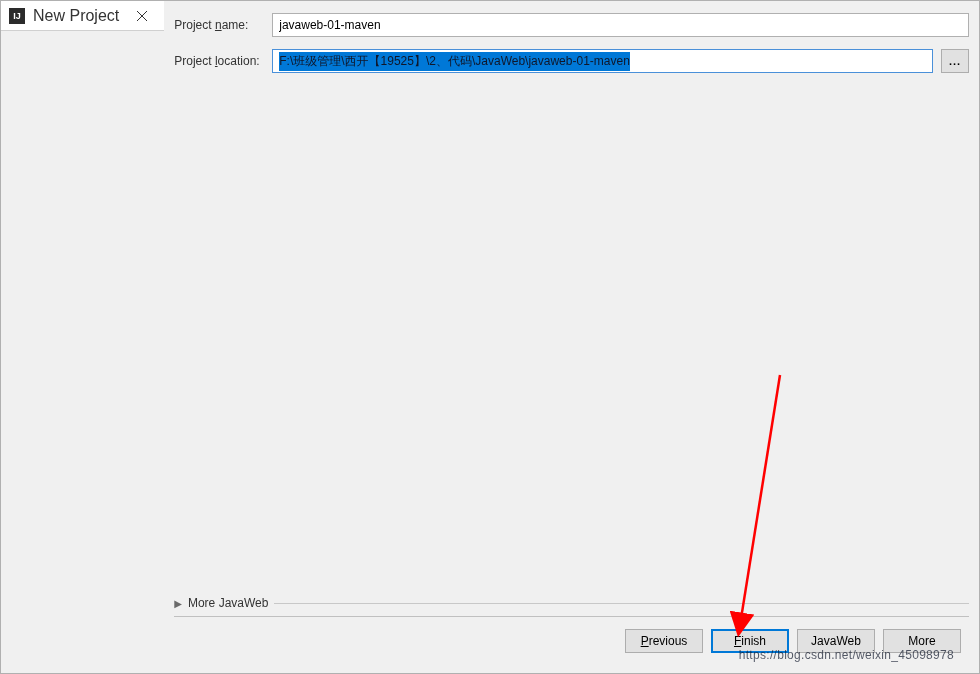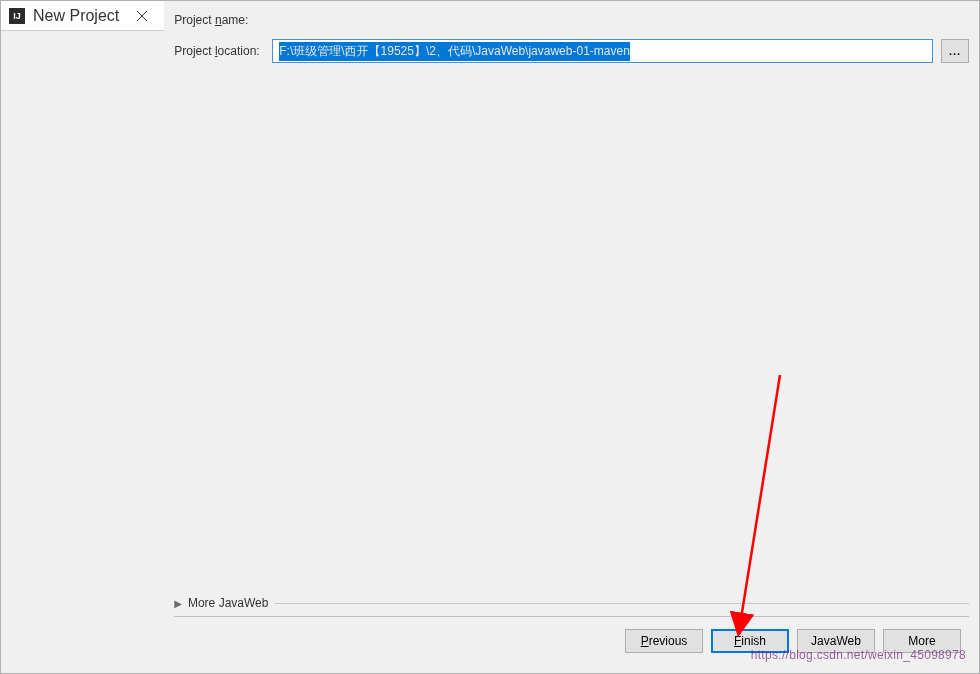--- a/index.html
+++ b/index.html
@@ -85,21 +85,21 @@
       font-size: 12px;
       background: #fff;
       outline: none;
     }
     .text-input.selected {
       background: #fff;
       border: 1px solid #4a90d9;
     }
     .text-input.selected .sel-text {
       background: #0078d7;
-      color: #e5e5e5;
+      color: #0f172a;
       padding: 1px 0;
       display: inline-block;
     }
     .location-row .text-input {
       margin-right: 8px;
       display: flex;
       align-items: center;
     }
     .browse-btn {
       width: 28px;
@@ -165,23 +165,23 @@
     }
     .arrow-annotation {
       position: absolute;
       top: 370px;
       left: 730px;
       pointer-events: none;
     }
     .watermark {
       position: absolute;
       bottom: 12px;
-      right: 14px;
-      font-size: 12px;
-      color: #701a75;
+      right: 26px;
+      font-size: 12px;
+      color: #0f172a;
       opacity: 0.7;
       pointer-events: none;
       letter-spacing: 0.3px;
     }
   </style>
 </head>
 <body>
 
 <div class="window">
   <div class="titlebar">
@@ -191,20 +191,21 @@
       <svg width="10" height="10" viewBox="0 0 10 10">
         <line x1="0" y1="0" x2="10" y2="10" stroke="#333" stroke-width="1"></line>
         <line x1="10" y1="0" x2="0" y2="10" stroke="#333" stroke-width="1"></line>
       </svg>
     </div>
   </div>
 
   <div class="content">
     <div class="form-row">
       <div class="form-label">Project <span class="mnemonic">n</span>ame:</div>
+      <input class="text-input" type="text" value="javaweb-01-maven" style="">
     </div>
 
     <div class="form-row location-row">
       <div class="form-label">Project <span class="mnemonic">l</span>ocation:</div>
       <div class="text-input selected">
         <span class="sel-text">F:\班级管理\西开【19525】\2、代码\JavaWeb\javaweb-01-maven</span>
       </div>
       <div class="browse-btn">...</div>
     </div>
 

